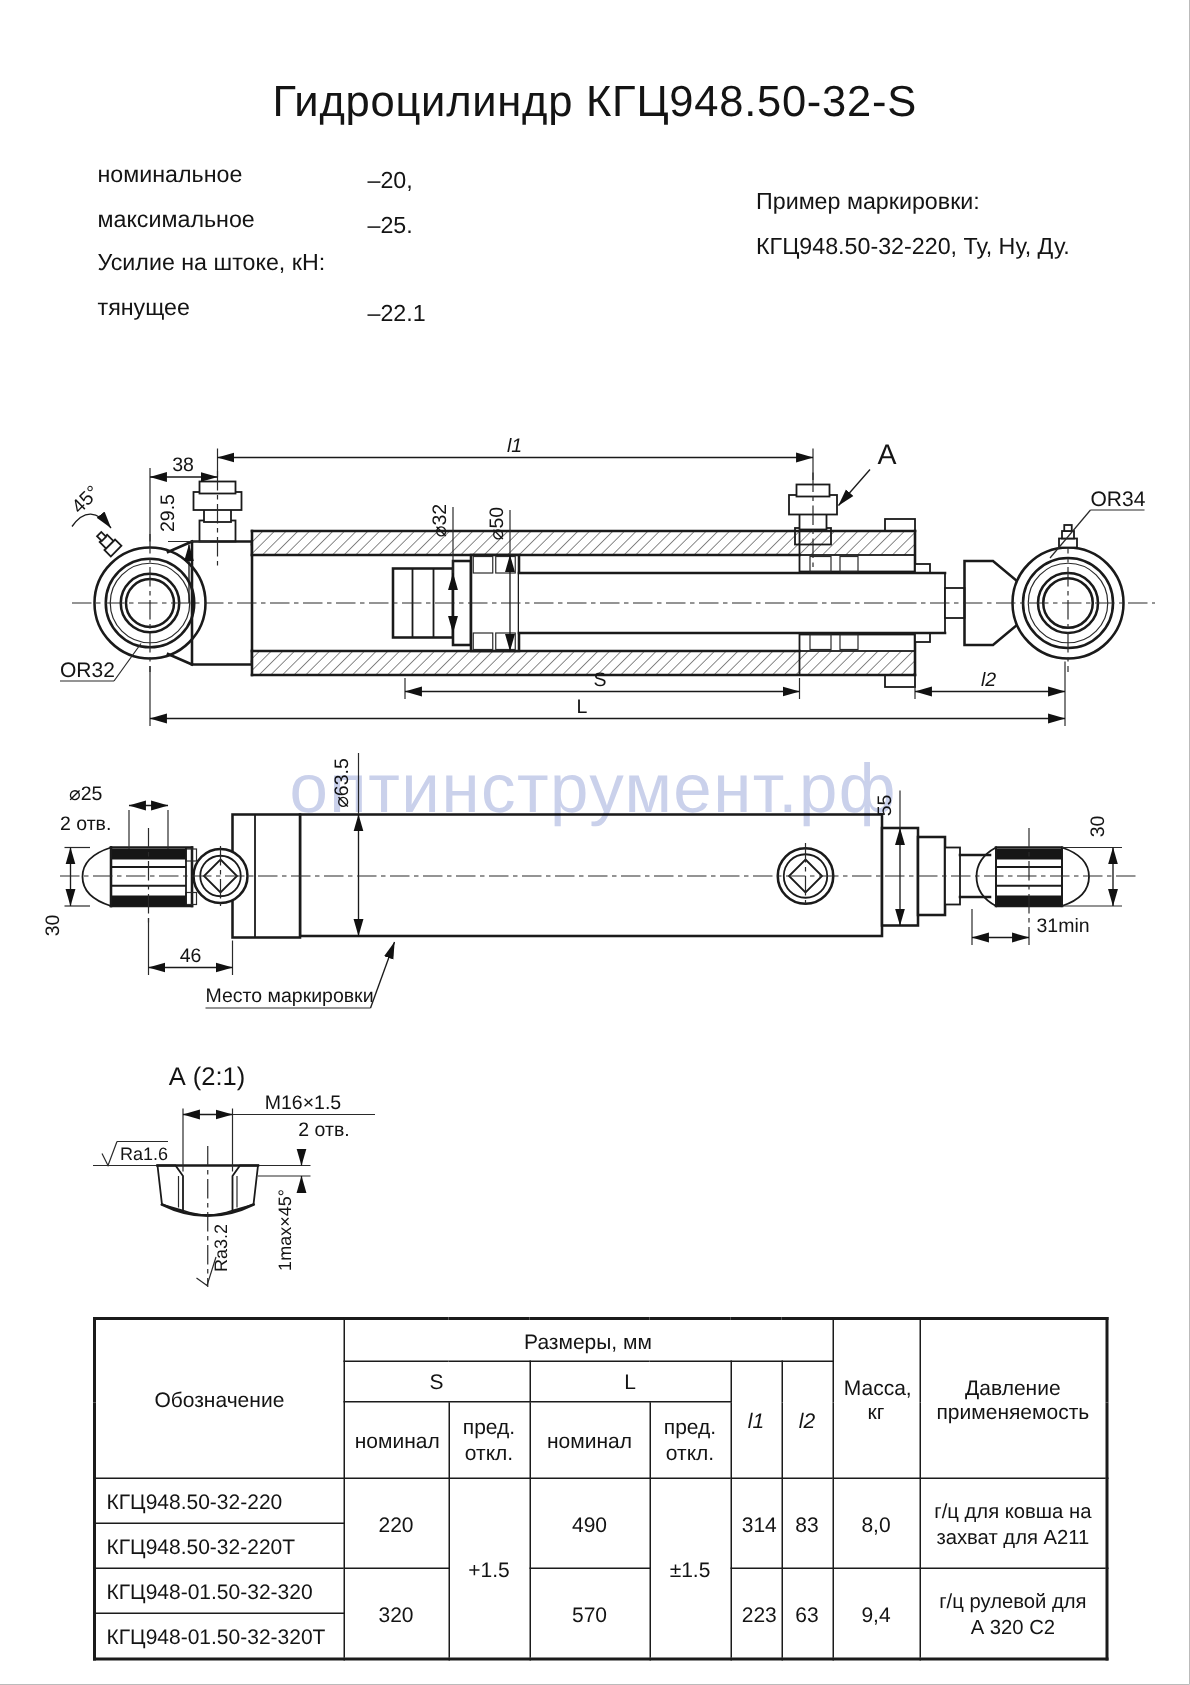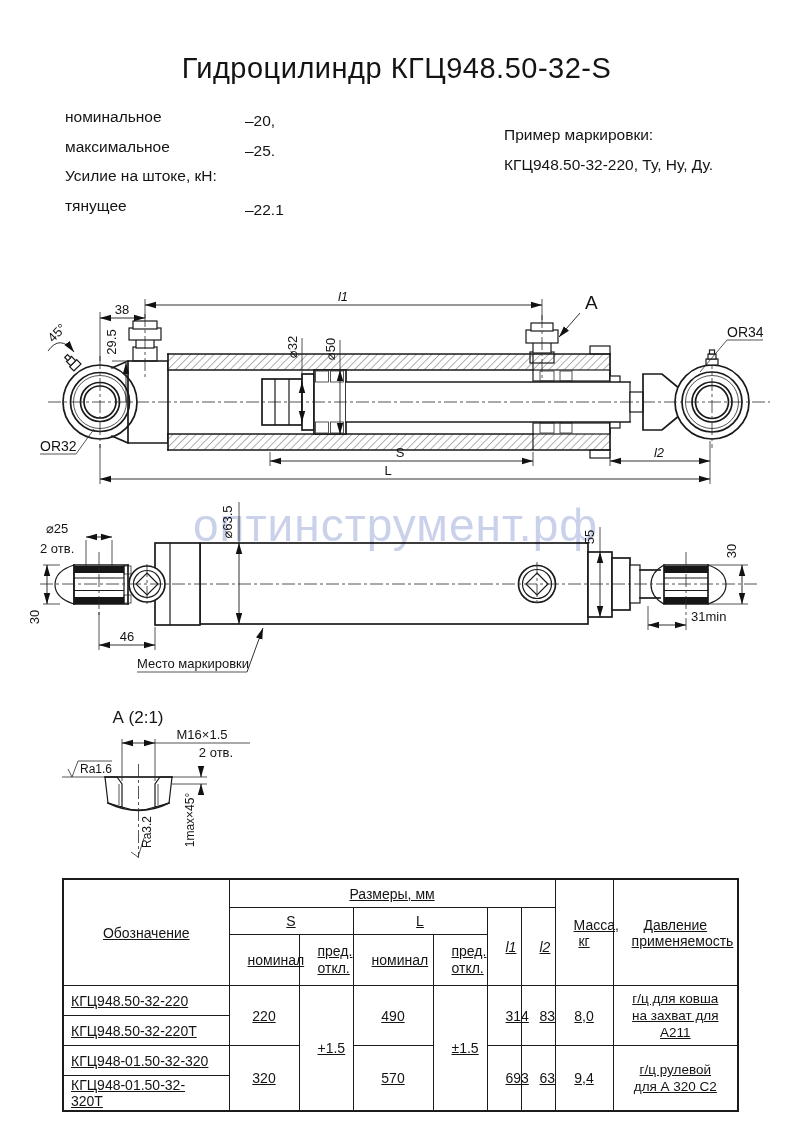--- a/index.html
+++ b/index.html
@@ -24,21 +24,21 @@
   text.t13{font-family:"Liberation Sans",sans-serif;font-size:13px;fill:#141414;}
   text.t14{font-family:"Liberation Sans",sans-serif;font-size:14px;fill:#141414;}
   text.t12{font-family:"Liberation Sans",sans-serif;font-size:12px;fill:#141414;}
   text.t17{font-family:"Liberation Sans",sans-serif;font-size:17px;fill:#141414;}
   text.t19{font-family:"Liberation Sans",sans-serif;font-size:19px;fill:#141414;}
   text.it{font-style:italic;}
   
   .tbl{position:absolute;left:62px;top:878px;z-index:3;border-collapse:collapse;
        table-layout:fixed;width:677px;background:#fff;}
   .tbl td{border:1px solid #1b1b1b;text-align:center;vertical-align:middle;
-          font-size:14px;padding:1px 18px;text-decoration:underline;}
+          font-size:14px;padding:1px 7px;}
   .tbl{border:2px solid #1b1b1b;}
   .tbl td.left{text-align:left;padding-left:7px;}
   .tbl td.use{font-size:13.5px;line-height:17px;}
   .tbl tr.h1 td{height:25px;}
   .tbl tr.h2 td{height:24px;}
   .tbl tr.h3 td{height:48px;line-height:17px;}
   .tbl tr.b td{height:27px;}
 </style>
 </head>
 <body>
@@ -421,21 +421,21 @@
       <td rowspan="2">8,0</td>
       <td rowspan="2" class="use">г/ц для ковша на захват для А211</td>
     </tr>
     <tr class="b">
       <td class="left">КГЦ948.50-32-220Т</td>
     </tr>
     <tr class="b">
       <td class="left">КГЦ948-01.50-32-320</td>
       <td rowspan="2">320</td>
       <td rowspan="2">570</td>
-      <td rowspan="2">693</td>
+      <td rowspan="2">223</td>
       <td rowspan="2">63</td>
       <td rowspan="2">9,4</td>
       <td rowspan="2" class="use">г/ц рулевой для А 320 С2</td>
     </tr>
     <tr class="b">
       <td class="left">КГЦ948-01.50-32-320Т</td>
     </tr>
   </tbody>
     </table>
 

